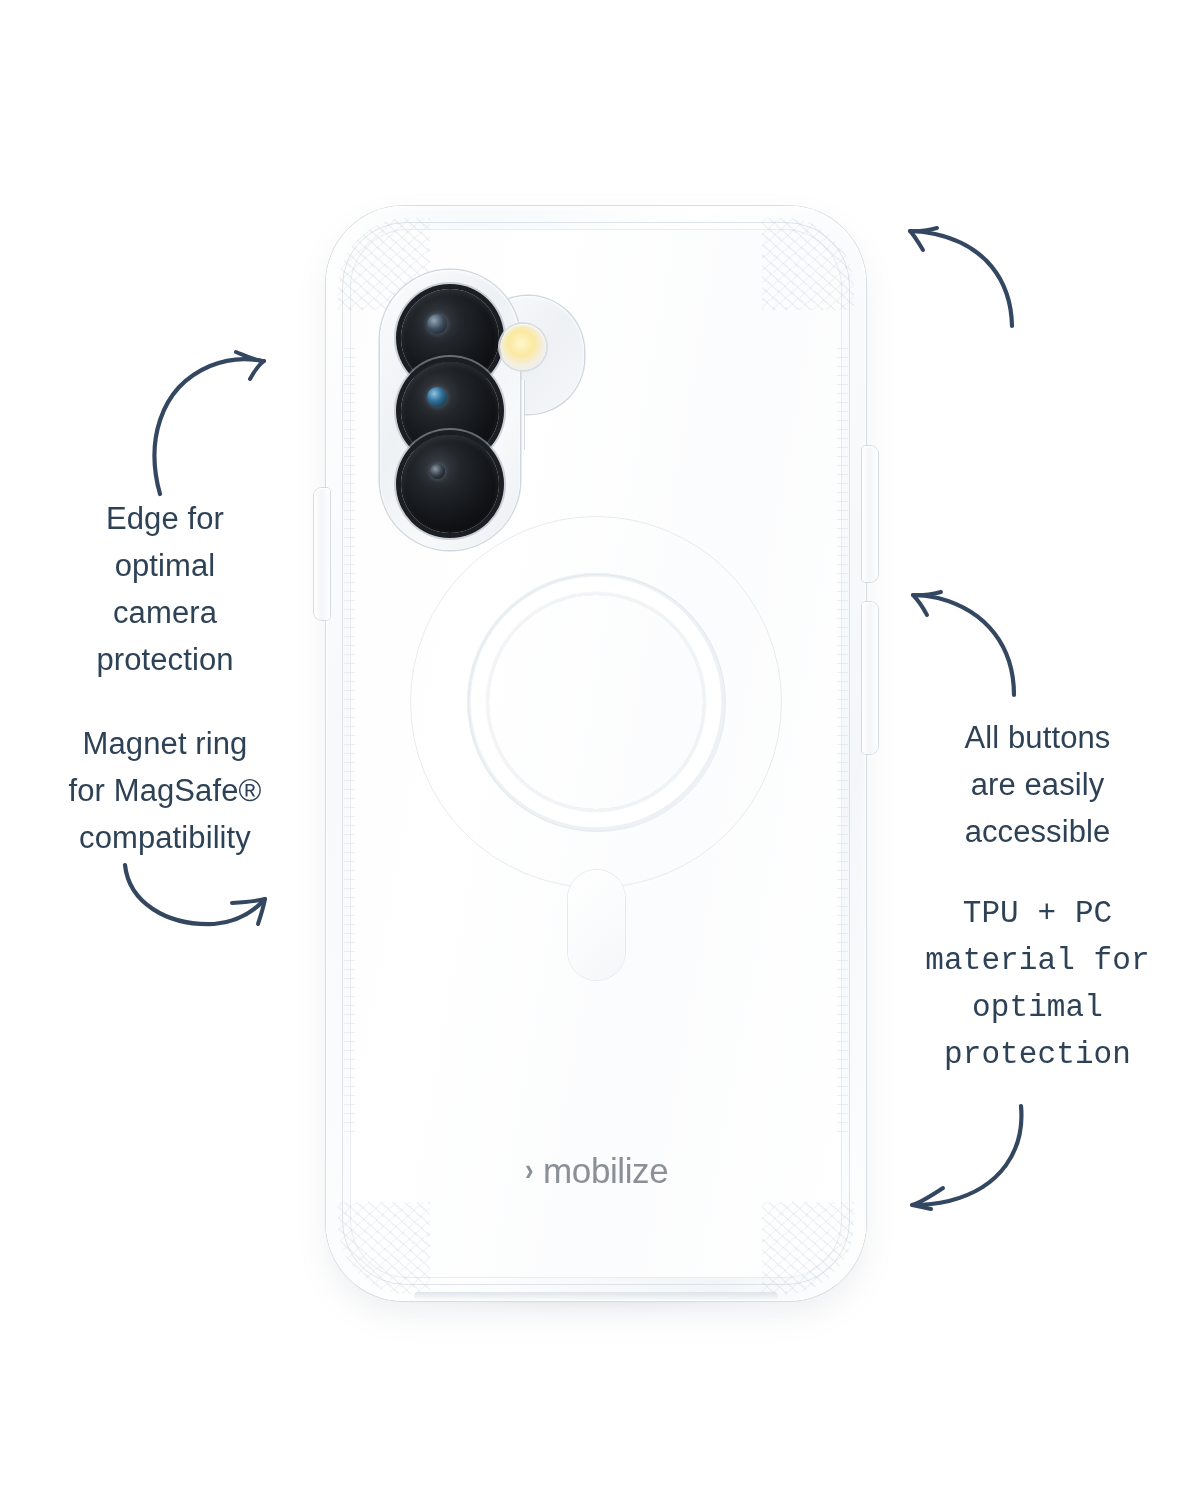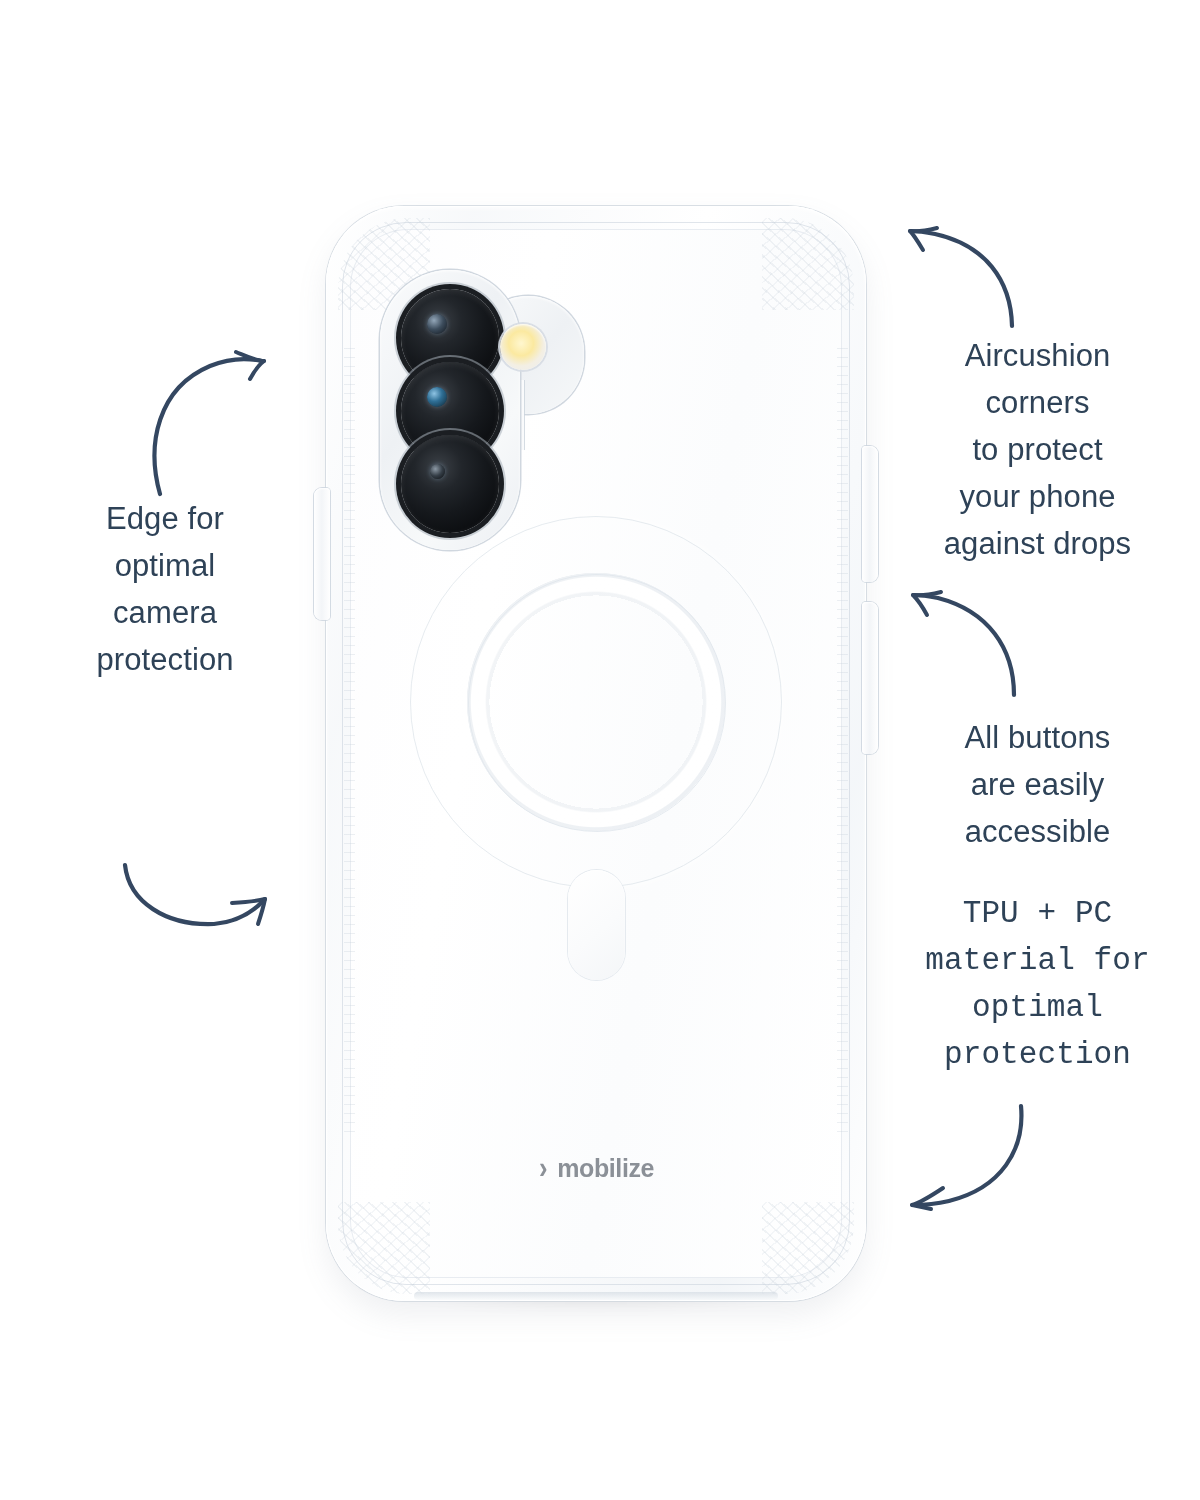--- a/index.html
+++ b/index.html
@@ -193,45 +193,43 @@
   
   #brand-logo {
     position:absolute; left:0; right:0; top:955px;
     display:flex; align-items:center; justify-content:center; gap:9px;
   }
   #brand-chevron {
     font-size:31px; color:#8b9097; font-weight:700; line-height:1;
     transform:scaleX(.82) translateY(-1px);
   }
   #brand-name {
-    font-size:25px; color:#8b9097; letter-spacing:-.4px; line-height:1; font-weight:700;
+    font-size:35px; color:#8b9097; letter-spacing:-.4px; line-height:1; font-weight:400;
   }
   
   #case-lip {
     position:absolute; left:96px; bottom:16px; width:364px; height:8px;
     border-radius:6px;
     background:linear-gradient(to bottom, rgba(214,221,228,.75), rgba(248,250,251,.6));
   }
 </style>
 </head>
 <body>
 
 <div id="stage">
 
   <div class="callout" id="callout-edge-camera">Edge for
 optimal
 camera
 protection</div>
 
-
-  <div class="callout" id="callout-aircushion">Aircushion
-corners
-to protect
-your phone
-against drops</div>
+  <div class="callout" id="callout-magnet-ring">Magnet ring
+for MagSafe®
+compatibility</div>
+
 
   <div class="callout" id="callout-buttons">All buttons
 are easily
 accessible</div>
 
   <div class="callout" id="callout-material">TPU + PC
 material for
 optimal
 protection</div>
 

